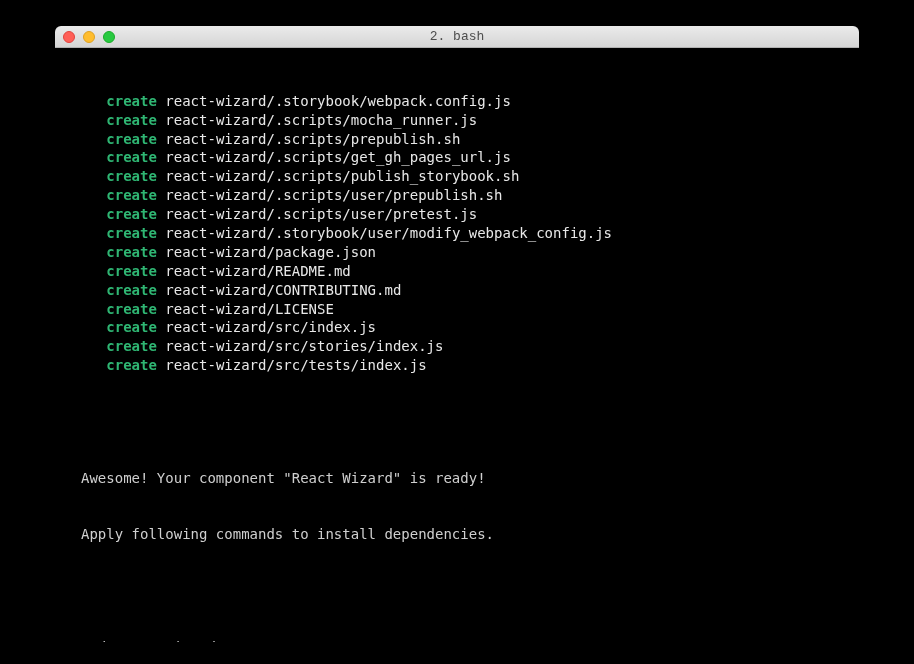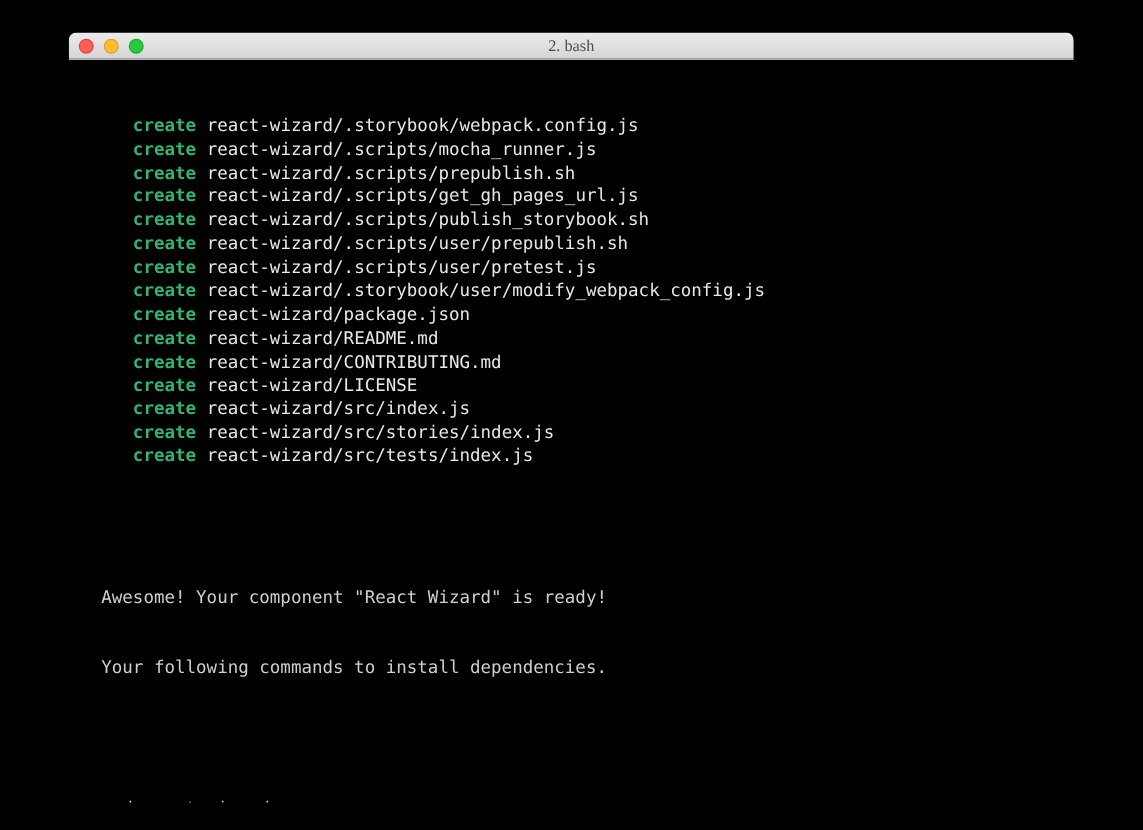--- a/index.html
+++ b/index.html
@@ -46,21 +46,21 @@
       border-radius: 50%;
     }
     .close-btn { background: #ff5f57; border: 0.5px solid #e0443e; }
     .minimize-btn { background: #ffbd2e; border: 0.5px solid #dea123; }
     .maximize-btn { background: #28c940; border: 0.5px solid #1aab29; }
     .window-title {
       position: absolute;
       left: 0;
       right: 0;
       text-align: center;
-      font-family: Liberation Serif, serif;
+      font-family: Liberation Mono, monospace;
       font-size: 13px;
       color: #4d4d4d;
       pointer-events: none;
     }
     .terminal-body {
       padding: 6px 4px;
       color: #d9d9d9;
       line-height: 1.35;
       font-size: 14px;
       white-space: pre;
@@ -92,21 +92,21 @@
       <div class="traffic-light close-btn"></div>
       <div class="traffic-light minimize-btn"></div>
       <div class="traffic-light maximize-btn"></div>
     </div>
     <div class="window-title">2. bash</div>
   </div>
   <div class="terminal-body">
     <div id="file-lines"><div class="line">   <span class="create-label">create</span> <span class="filepath">react-wizard/.storybook/webpack.config.js</span></div><div class="line">   <span class="create-label">create</span> <span class="filepath">react-wizard/.scripts/mocha_runner.js</span></div><div class="line">   <span class="create-label">create</span> <span class="filepath">react-wizard/.scripts/prepublish.sh</span></div><div class="line">   <span class="create-label">create</span> <span class="filepath">react-wizard/.scripts/get_gh_pages_url.js</span></div><div class="line">   <span class="create-label">create</span> <span class="filepath">react-wizard/.scripts/publish_storybook.sh</span></div><div class="line">   <span class="create-label">create</span> <span class="filepath">react-wizard/.scripts/user/prepublish.sh</span></div><div class="line">   <span class="create-label">create</span> <span class="filepath">react-wizard/.scripts/user/pretest.js</span></div><div class="line">   <span class="create-label">create</span> <span class="filepath">react-wizard/.storybook/user/modify_webpack_config.js</span></div><div class="line">   <span class="create-label">create</span> <span class="filepath">react-wizard/package.json</span></div><div class="line">   <span class="create-label">create</span> <span class="filepath">react-wizard/README.md</span></div><div class="line">   <span class="create-label">create</span> <span class="filepath">react-wizard/CONTRIBUTING.md</span></div><div class="line">   <span class="create-label">create</span> <span class="filepath">react-wizard/LICENSE</span></div><div class="line">   <span class="create-label">create</span> <span class="filepath">react-wizard/src/index.js</span></div><div class="line">   <span class="create-label">create</span> <span class="filepath">react-wizard/src/stories/index.js</span></div><div class="line">   <span class="create-label">create</span> <span class="filepath">react-wizard/src/tests/index.js</span></div></div>
     <div class="blank"></div>
     <div class="line msg">Awesome! Your component "React Wizard" is ready!</div>
-    <div class="line msg">Your following commands to install dependencies.</div>
+    <div class="line msg">Apply following commands to install dependencies.</div>
     <div class="blank"></div>
     <div class="line msg"> cd react-wizard</div>
     
     
     
     
     
   </div>
 </div>
 

